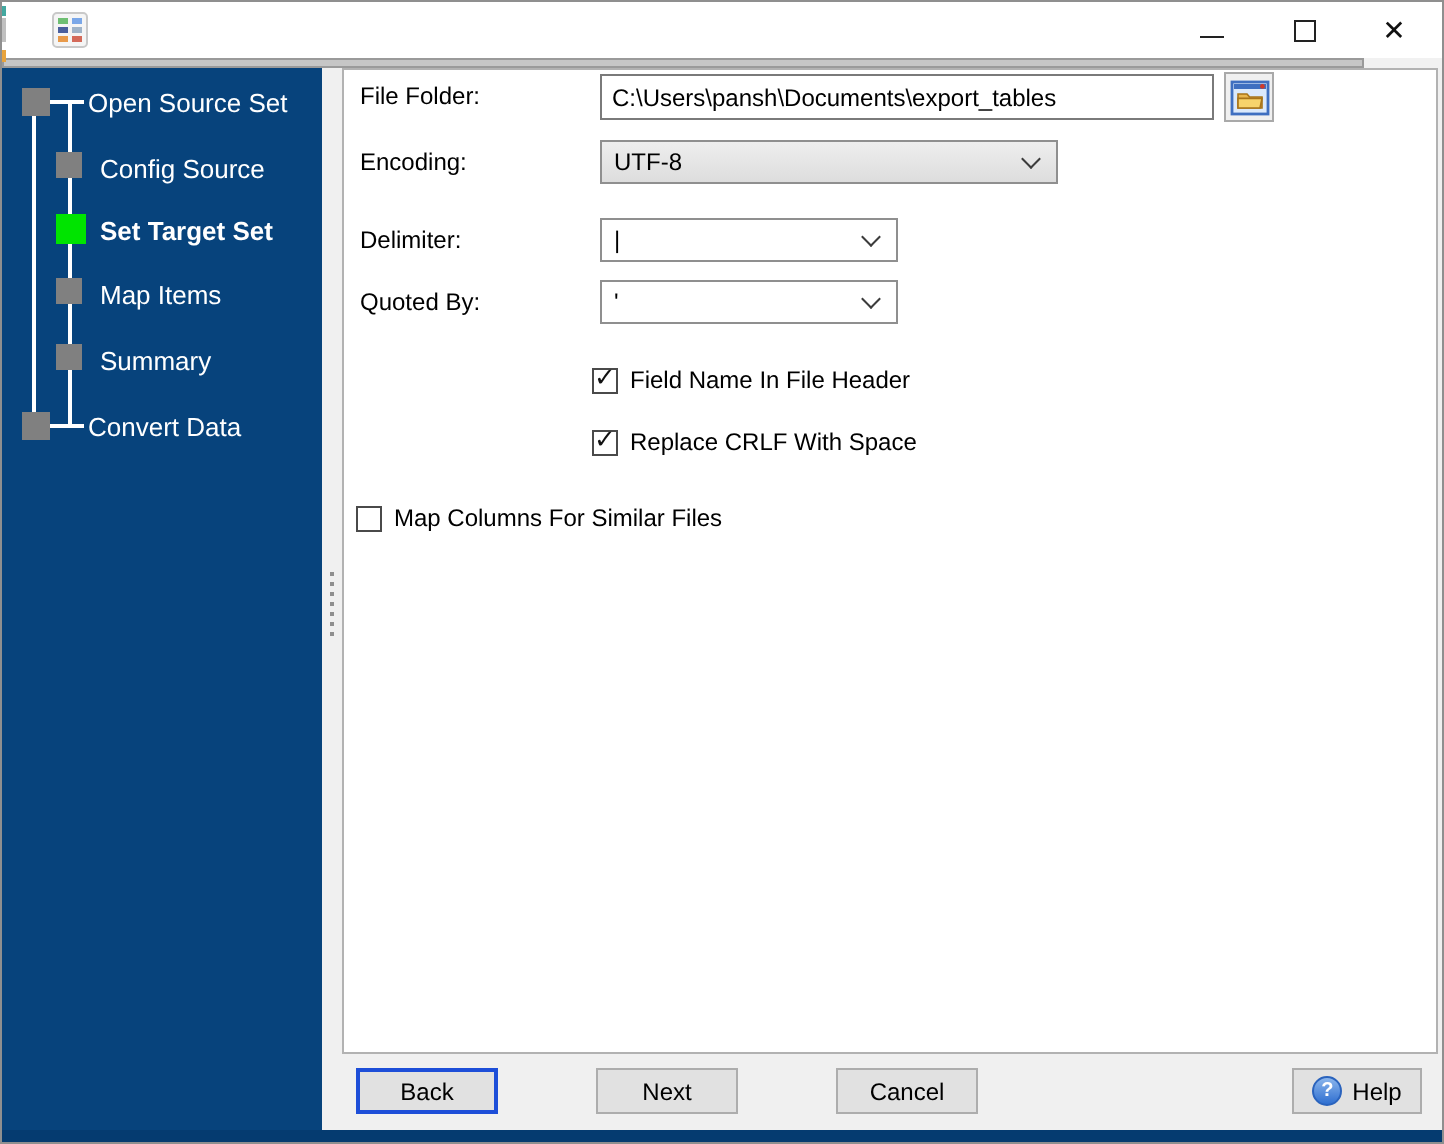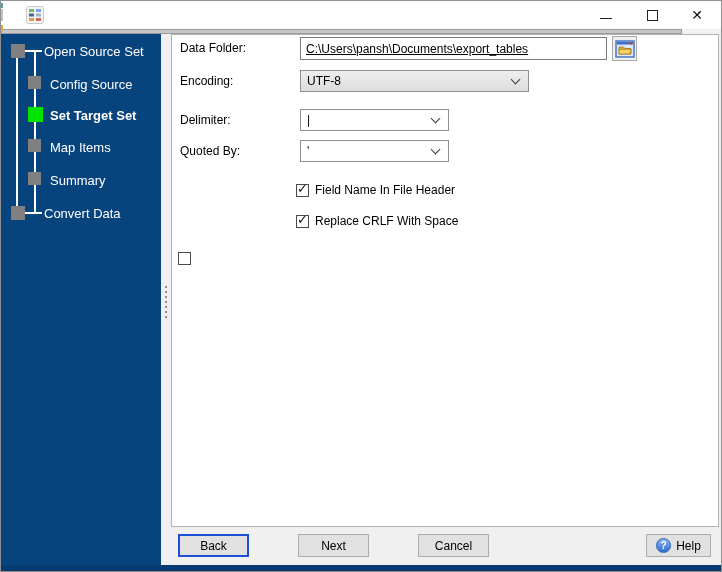--- a/index.html
+++ b/index.html
@@ -52,21 +52,21 @@
   .splitter { position:absolute; left:160px; top:33px; width:10px; height:533px; background:#f0f0f0; cursor:ew-resize; }
   .grip-dot { position:absolute; left:4px; width:2px; height:2px; background:#8f8f8f; }
 
   
   .main { position:absolute; left:170px; top:33px; width:548px; height:533px; background:#f0f0f0; }
   .panel { position:absolute; left:0; top:0; width:548px; height:493px; background:#ffffff; border:1px solid #b2b2b2; }
 
   .flabel { position:absolute; left:8px; height:16px; line-height:16px; white-space:nowrap; }
 
   .textbox { position:absolute; left:128px; top:2px; width:307px; height:23px; border:1px solid #7a7a7a; background:#fff; }
-  .textbox input { width:100%; height:100%; border:none; outline:none; padding:0 5px; font:12px "Liberation Sans","DejaVu Sans",sans-serif; background:transparent;text-decoration:underline; }
+  .textbox input { width:100%; height:100%; border:none; outline:none; padding:0 5px; font:12px "Liberation Sans","DejaVu Sans",sans-serif; background:transparent; }
 
   .browse-btn { position:absolute; left:440px; top:1px; width:25px; height:25px; background:#f0f0f0; border:1px solid #a9a9a9; display:flex; align-items:center; justify-content:center; padding:0; cursor:pointer; }
 
   .combo { position:absolute; left:128px; height:22px; border:1px solid #8f8f8f; background:#fff; cursor:default; }
   .combo.gray { background:linear-gradient(#eeeeee,#dddddd); }
   .combo .combo-val { position:absolute; left:6px; top:3px; white-space:pre; }
   .chevron { position:absolute; right:9px; top:50%; width:7px; height:7px; margin-top:-5px;
              border-right:1.5px solid #3c3c3c; border-bottom:1.5px solid #3c3c3c; transform:rotate(45deg); }
 
   .check { position:absolute; display:flex; align-items:center; gap:6px; cursor:default; }
@@ -160,21 +160,21 @@
     <span class="grip-dot" style="top:262px"></span>
     <span class="grip-dot" style="top:267px"></span>
     <span class="grip-dot" style="top:272px"></span>
     <span class="grip-dot" style="top:277px"></span>
     <span class="grip-dot" style="top:282px"></span>
   </div>
 
   <div class="main">
     <div class="panel">
 
-      <span class="flabel" style="top:5px">Data Folder:</span>
+      <span class="flabel" style="top:5px">File Folder:</span>
       <div class="textbox">
         <input type="text" value="C:\Users\pansh\Documents\export_tables" style="">
       </div>
       <button class="browse-btn">
         <svg width="20" height="18" viewBox="0 0 20 18">
           <rect x="1" y="1" width="18" height="16" fill="#dbe9fb" stroke="#3f6fc0" stroke-width="1.4"></rect>
           <rect x="2" y="2" width="16" height="2.5" fill="#3f6fc0"></rect>
           <circle cx="16.2" cy="3.2" r="1.2" fill="#d03a2a"></circle>
           <path d="M4 7 h4.5 l1.3 1.5 H16 V14 H4 z" fill="#e8b64f" stroke="#a8741a" stroke-width="0.8"></path>
           <path d="M4 9.2 H16 L15 14 H4 z" fill="#f7d36b" stroke="#a8741a" stroke-width="0.8"></path>
@@ -208,20 +208,21 @@
 
       <label class="check" style="left:124px; top:179px">
         <span class="cb">
             <span class="cb-glyph">✓</span>
           </span>
         <span class="cb-label">Replace CRLF With Space</span>
       </label>
 
       <label class="check" style="left:6px; top:217px">
         <span class="cb"></span>
+        <span class="cb-label">Map Columns For Similar Files</span>
       </label>
 
     </div>
 
     <div class="buttonbar">
       <button class="btn back">Back</button>
       <button class="btn next">Next</button>
       <button class="btn cancel">Cancel</button>
       <button class="btn help">
         <span class="help-icon">?</span>

